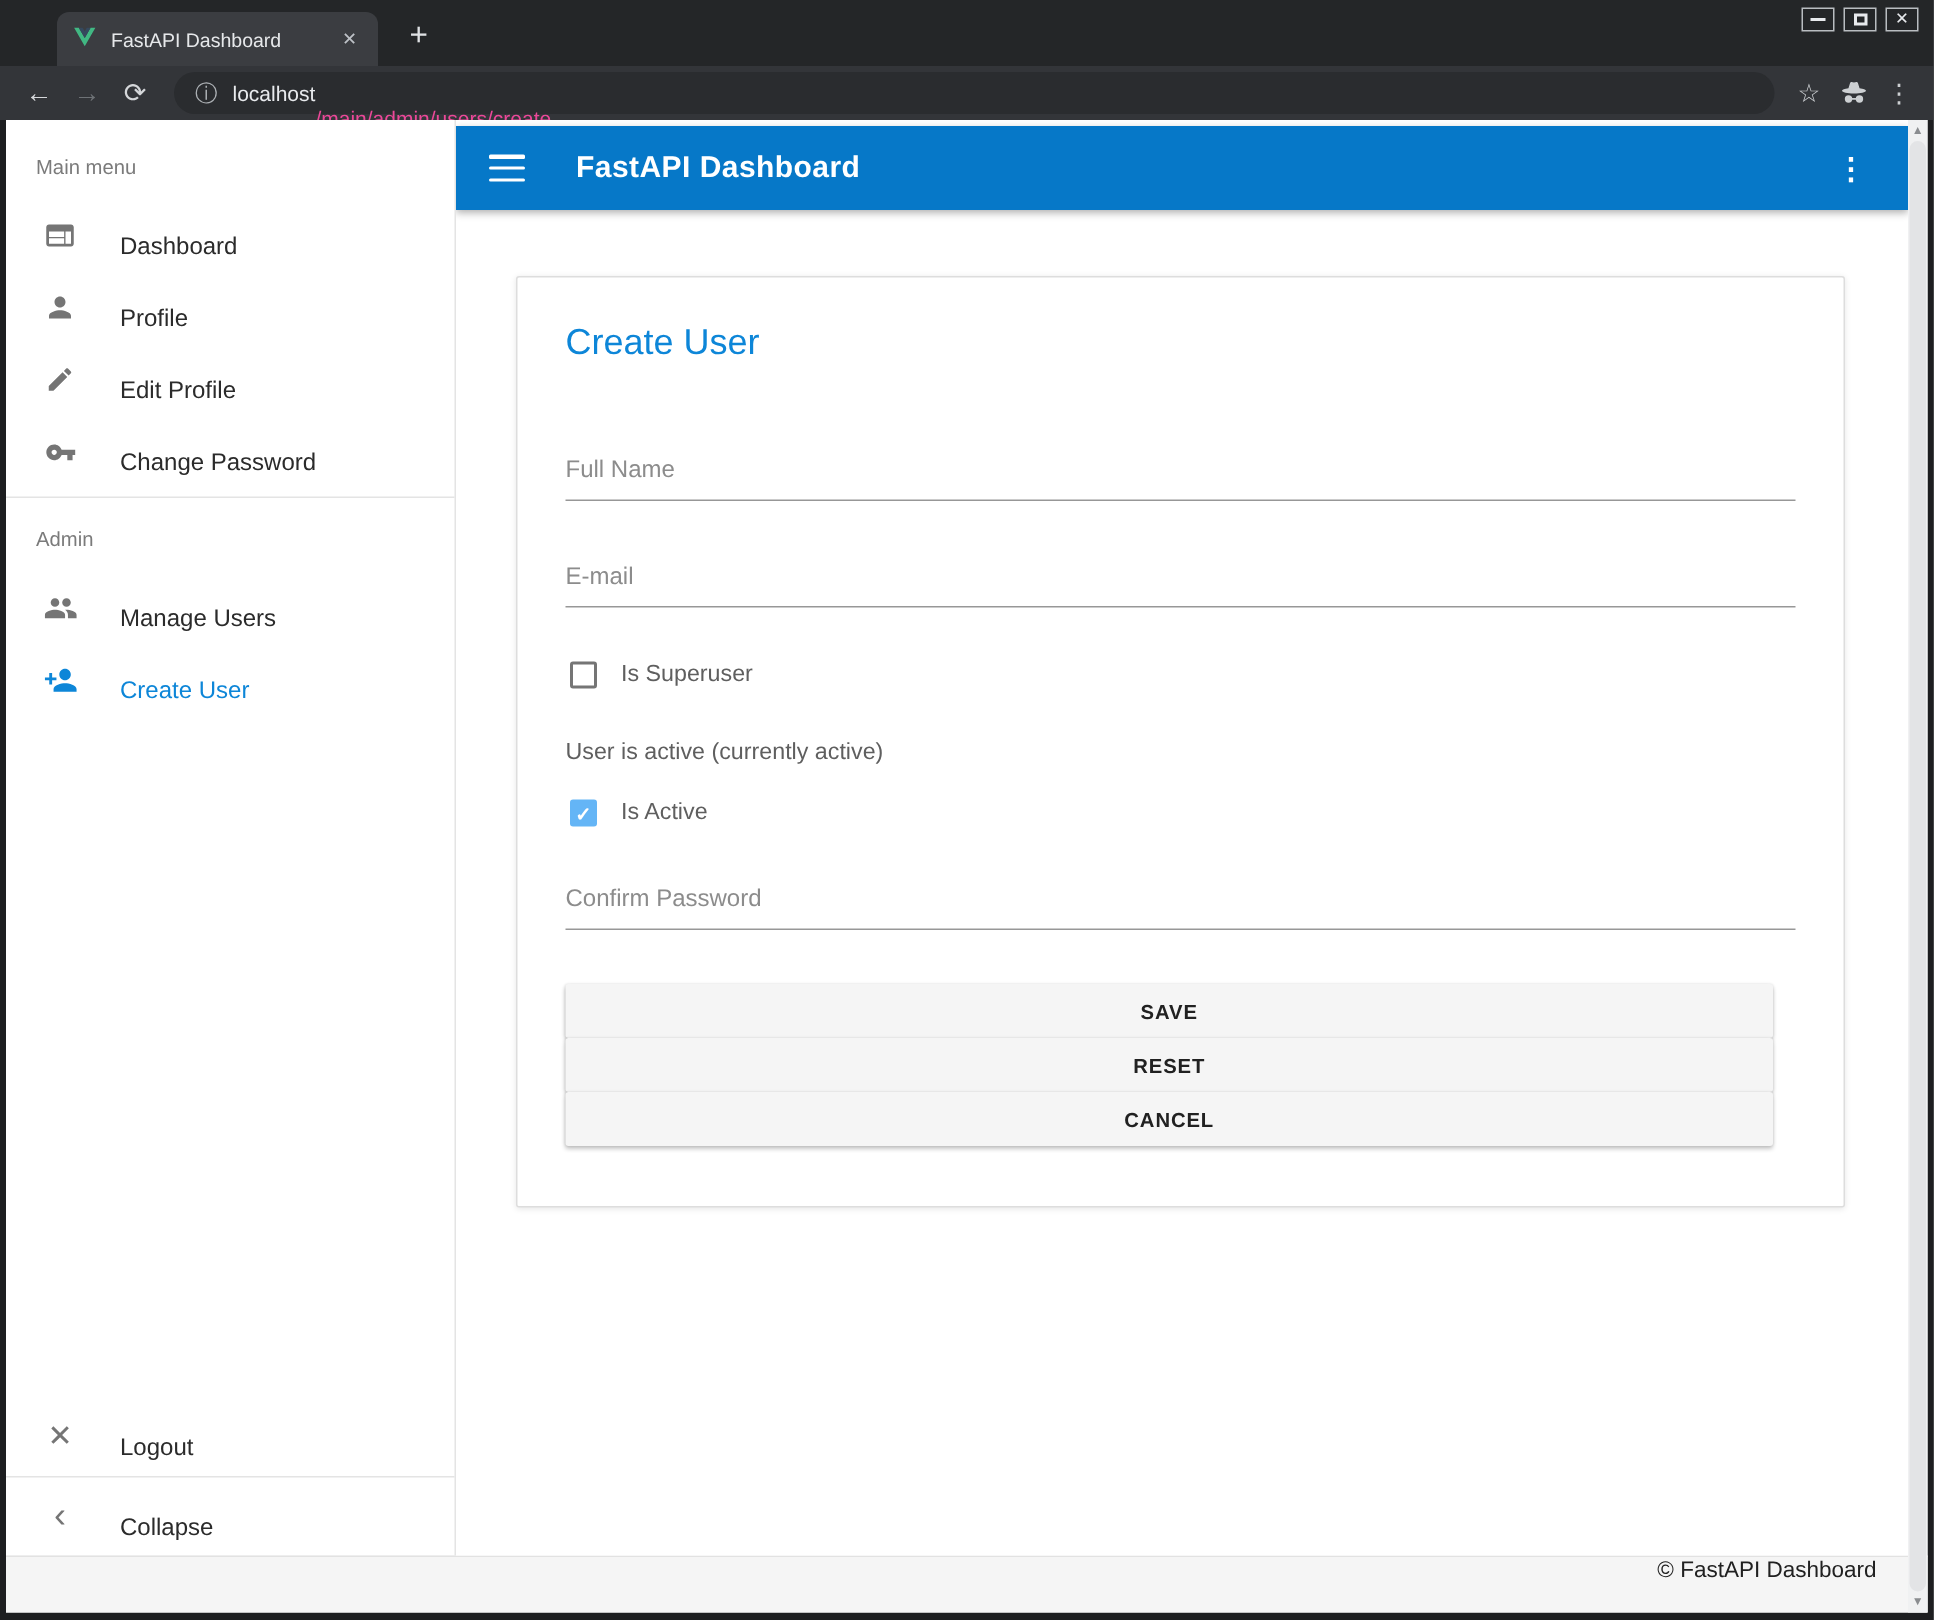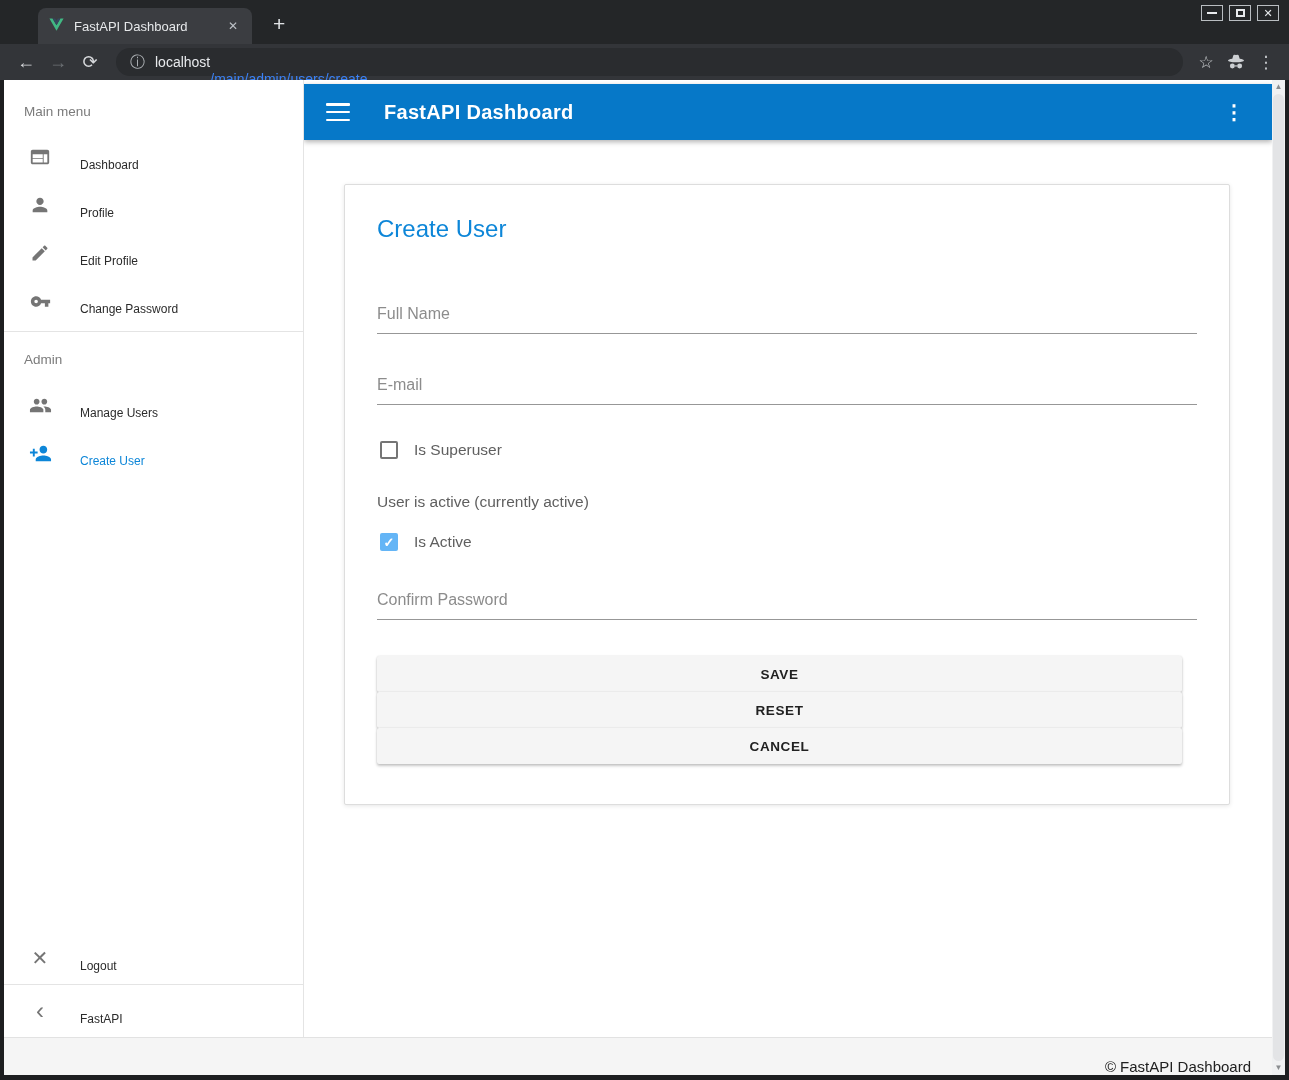--- a/index.html
+++ b/index.html
@@ -26,38 +26,38 @@
   
   .toolbar { position:absolute; left:0; top:44px; right:0; height:36px; background:#333539;
              display:flex; align-items:center; }
   .nav-btn { color:#d5d7da; font-size:18px; width:32px; text-align:center; }
   .nav-btn.disabled { color:#6e7276; }
   .nav-btn:first-child { margin-left:10px; }
   .omnibox { flex:1; height:28px; margin:0 8px 0 10px; background:#2a2c2f; border-radius:14px;
              display:flex; align-items:center; padding:0 14px; }
   .info-icon { color:#aeb2b6; font-size:15px; margin-right:10px; }
   .url-host { color:#e8eaed; font-size:14px; }
-  .url-path { color:#3b82f6; font-size:14px;margin-top:34px; }
+  .url-path { color:#ec4899; font-size:14px;margin-top:34px; }
   .tb-icon { color:#cdd0d3; font-size:17px; width:30px; text-align:center; }  
   .toolbar-right { display:flex; align-items:center; margin-right:8px; }
 
   
   .content { position:absolute; left:4px; right:4px; top:80px; bottom:5px; background:#ffffff;
              display:flex; flex-direction:column; }
   .body-row { flex:1; display:flex; min-height:0; }
 
   
   .sidebar { width:300px; background:#ffffff; border-right:1px solid #e4e4e4;
              display:flex; flex-direction:column; }
   .section-label { color:#7b7b7b; font-size:13.5px; padding:24px 0 14px 20px; }
   .nav-item { height:48px; display:flex; align-items:center; padding-left:24px; cursor:default; }
   .nav-icon { width:24px; height:24px; display:inline-flex; align-items:center;
               justify-content:center; margin-right:28px; }
   .nav-icon .glyph { color:#757575; font-size:20px; line-height:20px; }
-  .nav-label { color:#2b2b2b; font-size:12px;margin-top:16px; }
+  .nav-label { color:#2b2b2b; font-size:16px;margin-top:16px; }
   .nav-item.active .nav-label { color:#0d86d8; }
   .divider { border-top:1px solid #e4e4e4; margin:6px 0; }
   .sidebar-bottom { margin-top:auto; padding-bottom:2px; }
 
   
   .main { flex:1; background:#ffffff; margin-right:13px; position:relative; overflow:hidden; }
   .appbar { margin-top:4px; height:56px; background:#0678c8; display:flex; align-items:center;
             box-shadow:0 2px 5px rgba(0,0,0,0.3); position:relative; z-index:2; }
   .hamburger { width:24px; height:18px; margin-left:22px; display:flex; flex-direction:column;
                justify-content:space-between; }
@@ -85,21 +85,21 @@
   .cb.checked { background:#64b5f6; color:#ffffff; font-size:13px; font-weight:bold; }
   .pw-gap { margin-top:12px; }
   .btn-row { display:flex; margin-top:28px;flex-direction:column; }
   .btn { min-width:88px; height:36px; margin-right:15px; background:#f5f5f5; border:none;
          border-radius:2px; box-shadow:0 2px 3px rgba(0,0,0,0.22), 0 0 2px rgba(0,0,0,0.12);
          font-family:"Liberation Sans", sans-serif; font-size:13.5px; font-weight:bold;
          color:#212121; letter-spacing:0.6px; padding:0 16px; }
 
   
   .footer { height:38px; background:#f5f5f5; border-top:1px solid #e2e2e2;
-            display:flex; align-items:flex-end; justify-content:flex-end; padding-right:34px; }
+            display:flex; align-items:flex-start; justify-content:flex-end; padding-right:34px; }
   .footer span { color:#212121; font-size:15px; }
 
   
   .scrollbar { position:absolute; right:0; top:0; bottom:0; width:13px; background:#f0f1f2;
                z-index:5; }
   .scroll-arrow { position:absolute; left:0; width:13px; height:14px; color:#8a8d90;
                   font-size:8px; text-align:center; line-height:14px; }
   .scroll-arrow.up { top:0; }
   .scroll-arrow.down { bottom:0; }
   .scroll-thumb { position:absolute; left:1px; top:14px; bottom:14px; width:11px;
@@ -228,21 +228,21 @@
             <span class="nav-icon">
                 <span class="glyph">✕</span>
               </span>
             <span class="nav-label">Logout</span>
           </div>
           <div class="divider" style="margin:2px 0"></div>
           <div class="nav-item">
             <span class="nav-icon">
                 <span class="glyph" style="font-size:24px;line-height:24px">‹</span>
               </span>
-            <span class="nav-label">FastAPI</span>
+            <span class="nav-label">Collapse</span>
           </div>
         </div>
       </div>
 
       <div class="main">
         <div class="appbar">
           <span class="hamburger">
               <span></span>
               <span></span>
               <span></span>

